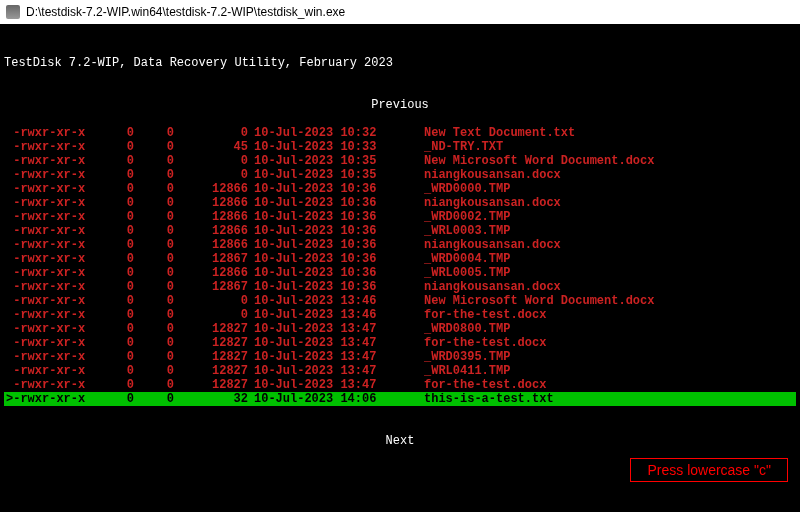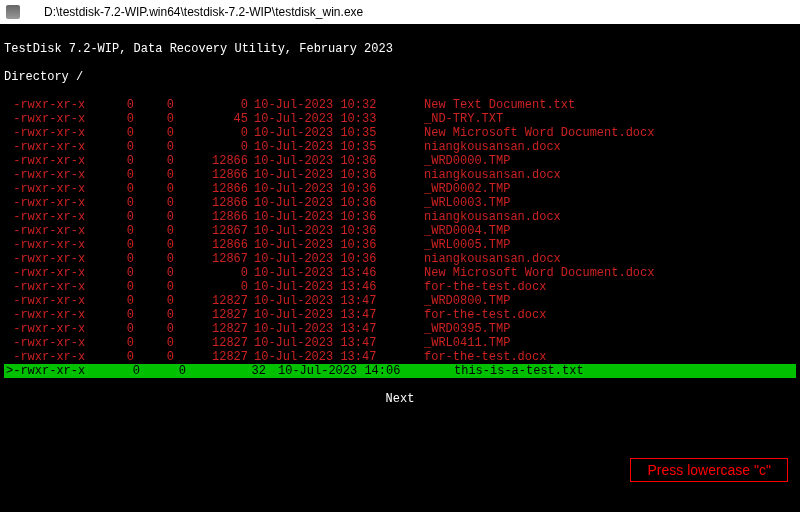--- a/index.html
+++ b/index.html
@@ -13,46 +13,47 @@
   }
   .titlebar {
     background: #ffffff;
     color: #000000;
     height: 24px;
     display: flex;
     align-items: center;
     padding: 0 6px;
     font-family: 'Segoe UI', Tahoma, sans-serif;
     font-size: 12px;
-    gap: 24px;
+    gap: 6px;
   }
   .titlebar-icon {
     display:inline-block;
     width:14px;height:14px;
     background: linear-gradient(#666,#999);
     border-radius:2px;
   }
   .terminal {
     background: #000000;
     color: #cccccc;
     padding: 4px;
     height: calc(512px - 24px);
     line-height: 14px;
     white-space: pre;
     position: relative;
   }
   .white { color: #ffffff; }
   .red   { color: #cc2222; }
-  .row-sel { background: #00c000; color: #000000; gap: 6px; }
+  .row-sel { background: #00c000; color: #000000; }
   .center { text-align: center; }
-  .row { display:block; }
+  .row { display:block;margin-top:14px; }
   .files { display: block; }
   .file-row {
     display: grid;
     grid-template-columns: 100px 40px 40px 70px 170px 1fr;
+    font-weight: bold;
   }
   .file-row span { white-space: pre; }
   .c0 { padding-left: 2px;}
   .c1 { text-align: right; padding-right: 10px;}
   .c2 { text-align: right; padding-right: 10px;}
   .c3 { text-align: right; padding-right: 6px;}
   .callout {
     position: absolute;
     right: 12px;
     bottom: 30px;
@@ -75,21 +76,21 @@
 </head>
 <body>
 
 <div class="titlebar">
   <span class="titlebar-icon"></span>
   <span>D:\testdisk-7.2-WIP.win64\testdisk-7.2-WIP\testdisk_win.exe</span>
 </div>
 
 <div class="terminal">
 <span class="row white">TestDisk 7.2-WIP, Data Recovery Utility, February 2023</span>
-<span class="row white">Directory /</span>
+<span class="row white center">Previous</span>
 <div class="files" id="files-container"><div class="file-row red"><span class="c0"> -rwxr-xr-x</span><span class="c1">0</span><span class="c2">0</span><span class="c3">0</span><span class="c4">10-Jul-2023 10:32</span><span class="c5">New Text Document.txt</span></div><div class="file-row red"><span class="c0"> -rwxr-xr-x</span><span class="c1">0</span><span class="c2">0</span><span class="c3">45</span><span class="c4">10-Jul-2023 10:33</span><span class="c5">_ND-TRY.TXT</span></div><div class="file-row red"><span class="c0"> -rwxr-xr-x</span><span class="c1">0</span><span class="c2">0</span><span class="c3">0</span><span class="c4">10-Jul-2023 10:35</span><span class="c5">New Microsoft Word Document.docx</span></div><div class="file-row red"><span class="c0"> -rwxr-xr-x</span><span class="c1">0</span><span class="c2">0</span><span class="c3">0</span><span class="c4">10-Jul-2023 10:35</span><span class="c5">niangkousansan.docx</span></div><div class="file-row red"><span class="c0"> -rwxr-xr-x</span><span class="c1">0</span><span class="c2">0</span><span class="c3">12866</span><span class="c4">10-Jul-2023 10:36</span><span class="c5">_WRD0000.TMP</span></div><div class="file-row red"><span class="c0"> -rwxr-xr-x</span><span class="c1">0</span><span class="c2">0</span><span class="c3">12866</span><span class="c4">10-Jul-2023 10:36</span><span class="c5">niangkousansan.docx</span></div><div class="file-row red"><span class="c0"> -rwxr-xr-x</span><span class="c1">0</span><span class="c2">0</span><span class="c3">12866</span><span class="c4">10-Jul-2023 10:36</span><span class="c5">_WRD0002.TMP</span></div><div class="file-row red"><span class="c0"> -rwxr-xr-x</span><span class="c1">0</span><span class="c2">0</span><span class="c3">12866</span><span class="c4">10-Jul-2023 10:36</span><span class="c5">_WRL0003.TMP</span></div><div class="file-row red"><span class="c0"> -rwxr-xr-x</span><span class="c1">0</span><span class="c2">0</span><span class="c3">12866</span><span class="c4">10-Jul-2023 10:36</span><span class="c5">niangkousansan.docx</span></div><div class="file-row red"><span class="c0"> -rwxr-xr-x</span><span class="c1">0</span><span class="c2">0</span><span class="c3">12867</span><span class="c4">10-Jul-2023 10:36</span><span class="c5">_WRD0004.TMP</span></div><div class="file-row red"><span class="c0"> -rwxr-xr-x</span><span class="c1">0</span><span class="c2">0</span><span class="c3">12866</span><span class="c4">10-Jul-2023 10:36</span><span class="c5">_WRL0005.TMP</span></div><div class="file-row red"><span class="c0"> -rwxr-xr-x</span><span class="c1">0</span><span class="c2">0</span><span class="c3">12867</span><span class="c4">10-Jul-2023 10:36</span><span class="c5">niangkousansan.docx</span></div><div class="file-row red"><span class="c0"> -rwxr-xr-x</span><span class="c1">0</span><span class="c2">0</span><span class="c3">0</span><span class="c4">10-Jul-2023 13:46</span><span class="c5">New Microsoft Word Document.docx</span></div><div class="file-row red"><span class="c0"> -rwxr-xr-x</span><span class="c1">0</span><span class="c2">0</span><span class="c3">0</span><span class="c4">10-Jul-2023 13:46</span><span class="c5">for-the-test.docx</span></div><div class="file-row red"><span class="c0"> -rwxr-xr-x</span><span class="c1">0</span><span class="c2">0</span><span class="c3">12827</span><span class="c4">10-Jul-2023 13:47</span><span class="c5">_WRD0800.TMP</span></div><div class="file-row red"><span class="c0"> -rwxr-xr-x</span><span class="c1">0</span><span class="c2">0</span><span class="c3">12827</span><span class="c4">10-Jul-2023 13:47</span><span class="c5">for-the-test.docx</span></div><div class="file-row red"><span class="c0"> -rwxr-xr-x</span><span class="c1">0</span><span class="c2">0</span><span class="c3">12827</span><span class="c4">10-Jul-2023 13:47</span><span class="c5">_WRD0395.TMP</span></div><div class="file-row red"><span class="c0"> -rwxr-xr-x</span><span class="c1">0</span><span class="c2">0</span><span class="c3">12827</span><span class="c4">10-Jul-2023 13:47</span><span class="c5">_WRL0411.TMP</span></div><div class="file-row red"><span class="c0"> -rwxr-xr-x</span><span class="c1">0</span><span class="c2">0</span><span class="c3">12827</span><span class="c4">10-Jul-2023 13:47</span><span class="c5">for-the-test.docx</span></div><div class="file-row row-sel"><span class="c0">&gt;-rwxr-xr-x</span><span class="c1">0</span><span class="c2">0</span><span class="c3">32</span><span class="c4">10-Jul-2023 14:06</span><span class="c5">this-is-a-test.txt</span></div></div>
 <span class="row white center">Next</span>
 
 
 
 
 <div class="callout">Press lowercase "c"</div>
 </div>
 
 </body></html>

